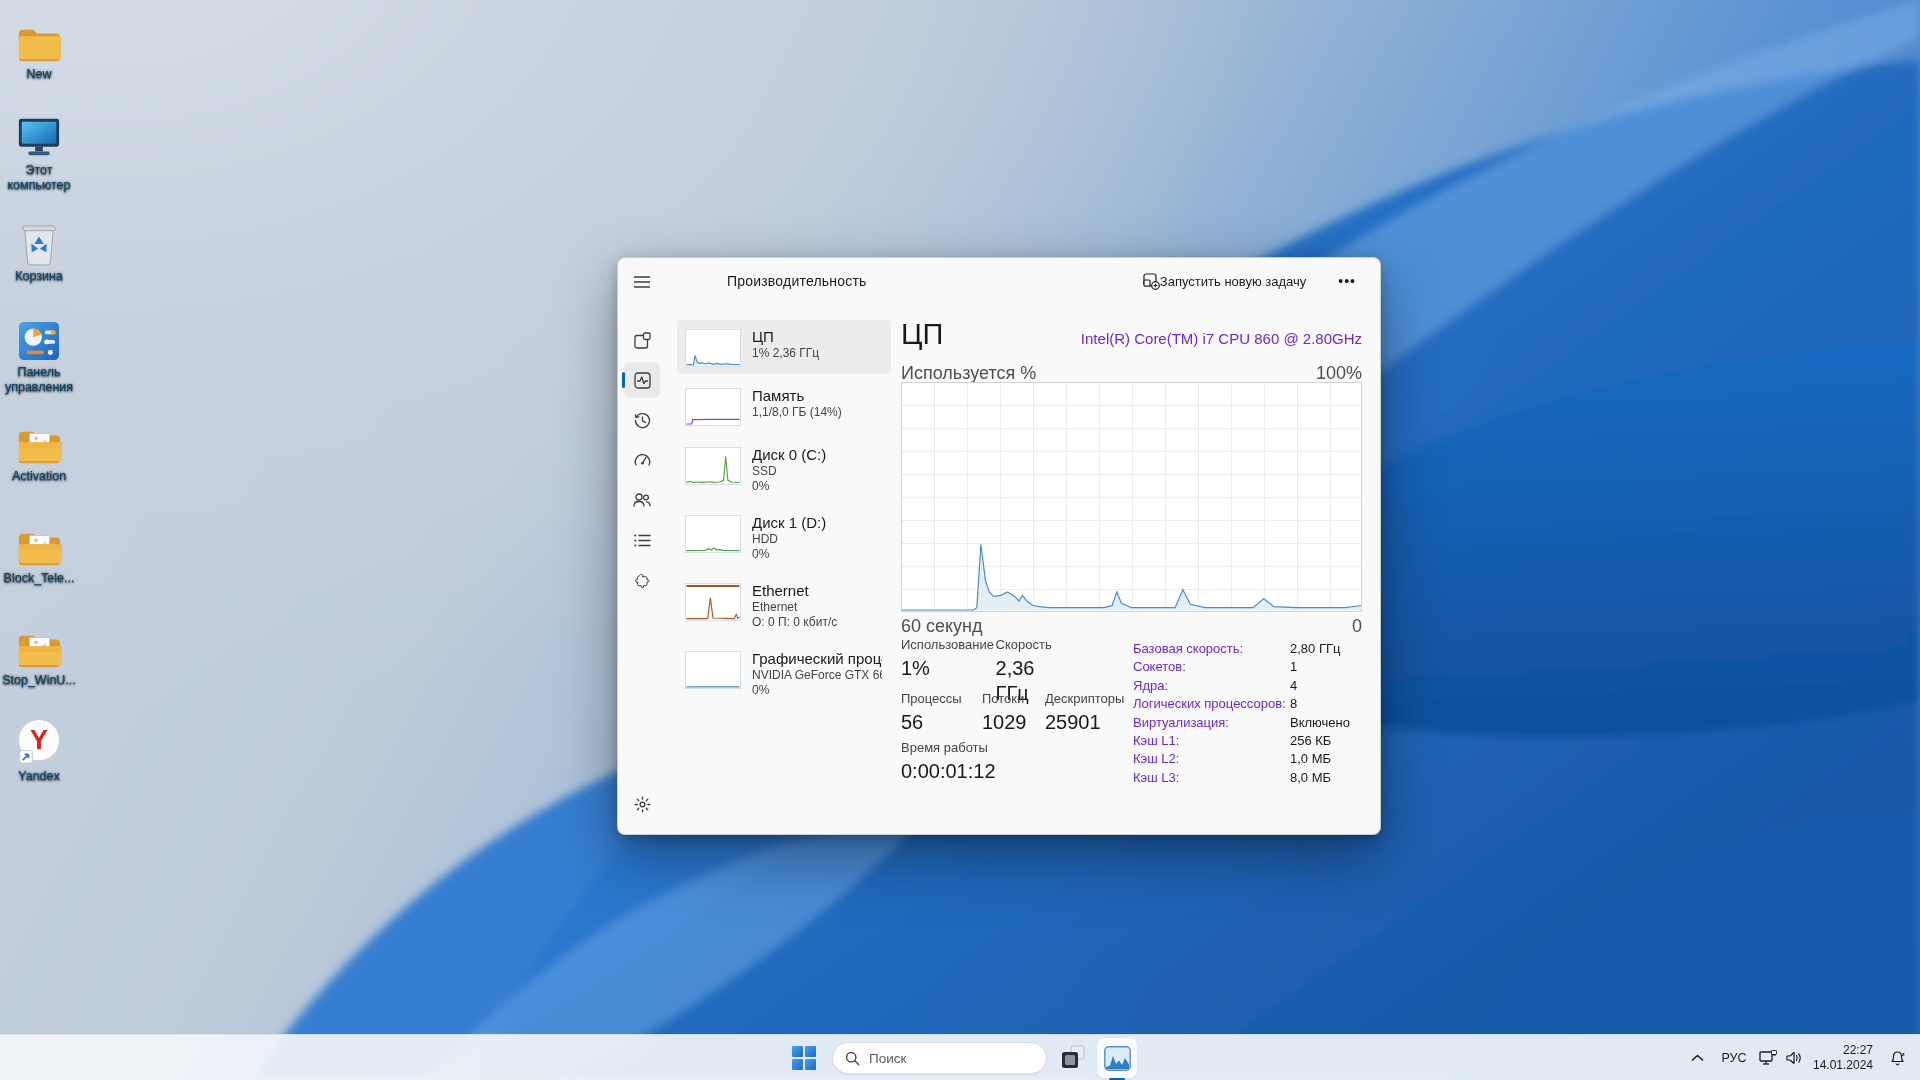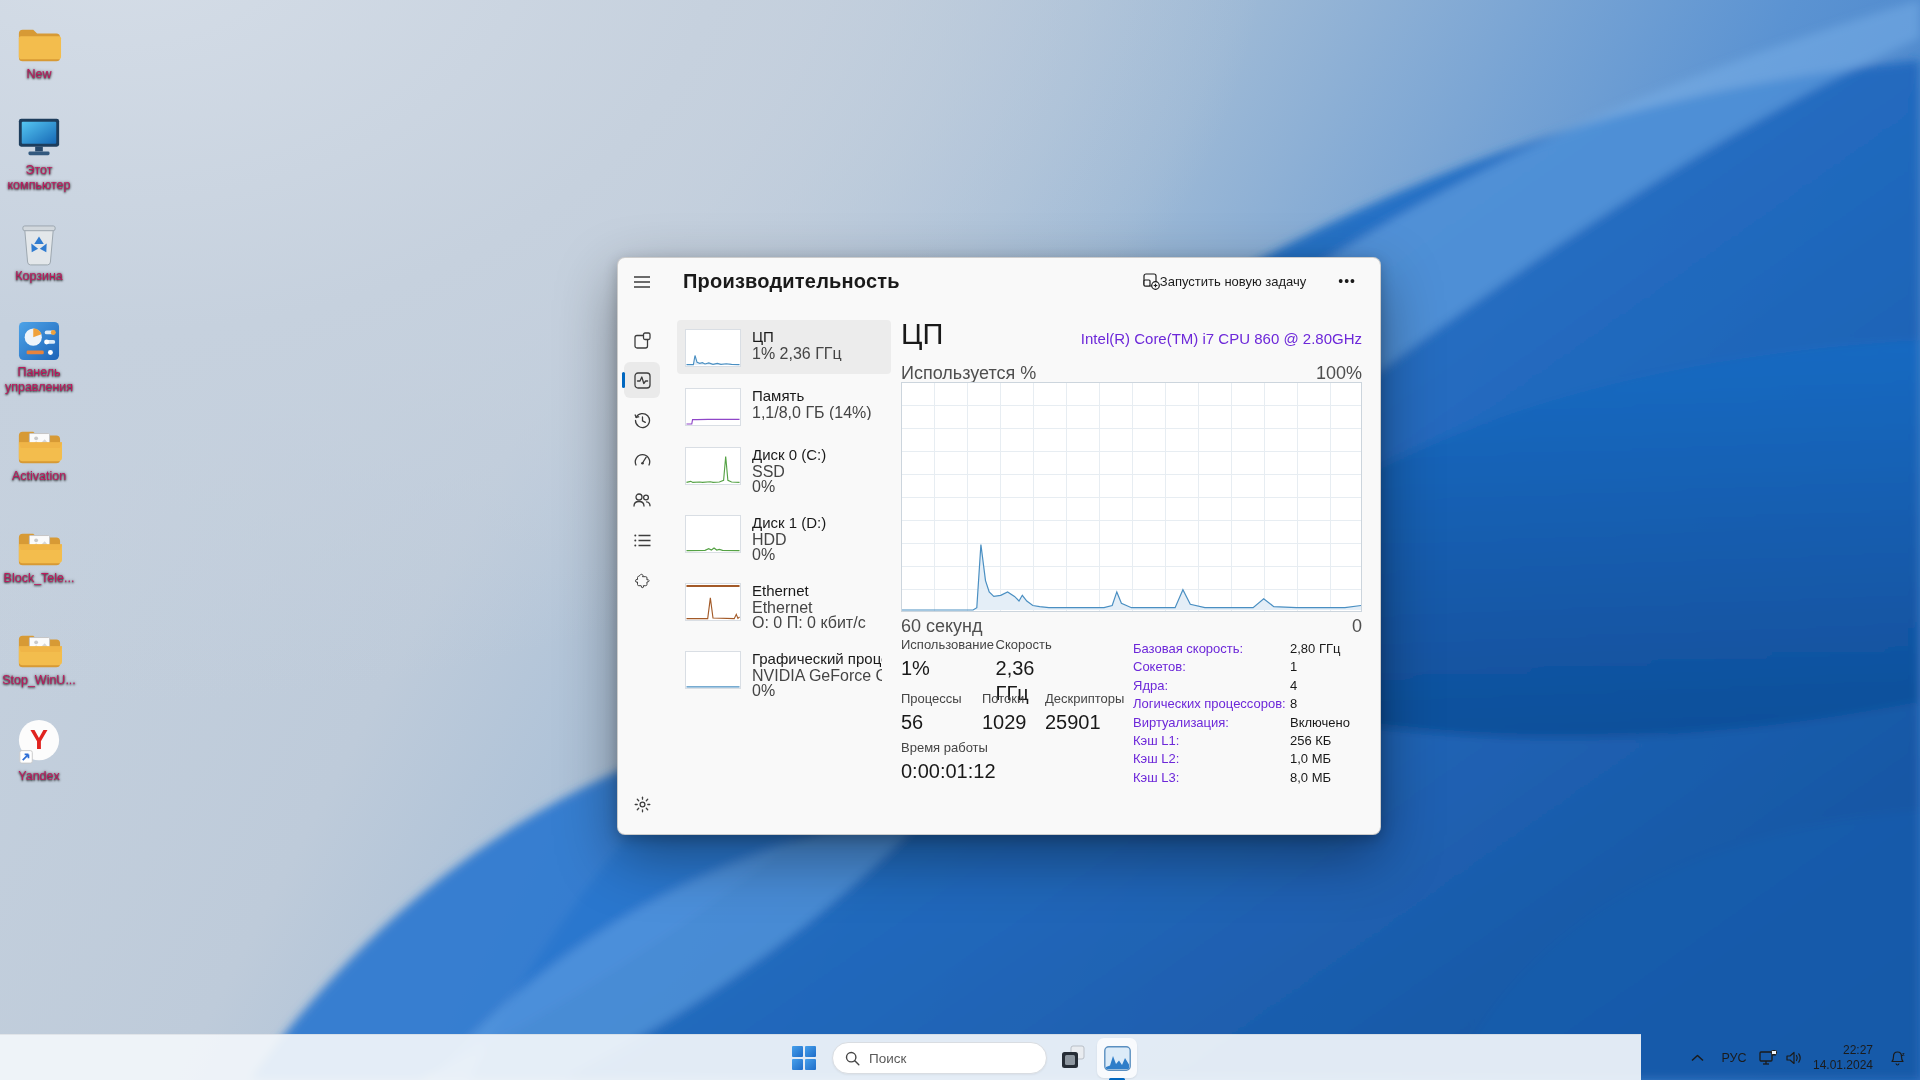--- a/index.html
+++ b/index.html
@@ -10,21 +10,21 @@
   
   .wallpaper { position:absolute; inset:0;
     background:
       radial-gradient(1600px 1100px at 6% -8%, #d6dee8 0%, #c6d1de 38%, rgba(198,209,222,0) 72%),
       linear-gradient(118deg,#c8d3df 0%,#becbda 30%,#9db9d6 50%,#5b93d2 72%,#2e6fc0 100%); }
   .wallpaper svg { position:absolute; inset:0; }
 
   
   .desktop-icon { position:absolute; left:0; width:78px; text-align:center; cursor:default; }
   .desktop-icon .glyph { height:48px; display:flex; align-items:flex-end; justify-content:center; }
-  .desktop-icon .dlabel { margin-top:3px; font-size:12.5px; line-height:15px; color:#be185d;
+  .desktop-icon .dlabel { margin-top:3px; font-size:12.5px; line-height:15px; color:#0c4a6e;
     text-shadow:0 1px 2px rgba(0,0,0,.85), 0 0 3px rgba(0,0,0,.5); word-wrap:break-word; }
 
   
   .win { position:absolute; left:617px; top:257px; width:764px; height:578px;
     background:#f9f9f9; border-radius:8px; border:1px solid rgba(0,0,0,.18);
     box-shadow:0 22px 60px rgba(0,0,0,.38), 0 4px 14px rgba(0,0,0,.22); overflow:hidden;
     display:flex; flex-direction:column; }
   .titlebar { height:38px; display:flex; align-items:center; flex:0 0 auto; }
   .titlebar .app-ico { margin-left:16px; width:17px; height:15px; }
   .titlebar .ttl { margin-left:13px; font-size:13px; color:#1b1b1b; }
@@ -37,36 +37,36 @@
   .rail-btn { width:36px; height:36px; border-radius:6px; display:flex; align-items:center;
     justify-content:center; margin-bottom:4px; position:relative; color:#3d3d3d; }
   .rail-btn.hamb { margin-top:6px; margin-bottom:22px; }
   .rail-btn.sel { background:#eaeaea; }
   .rail-btn.sel::before { content:""; position:absolute; left:-2px; top:10px; width:3px; height:16px;
     border-radius:2px; background:#0067c0; }
   .rail-gear { position:absolute; bottom:8px; left:6px; }
 
   .main-col { flex:1; display:flex; flex-direction:column; min-width:0; }
   .page-header { height:46px; flex:0 0 auto; display:flex; align-items:center; padding:0 16px 0 17px; }
-  .page-title { font-size:20px; font-weight:700; color:#1a1a1a; letter-spacing:.2px; }
+  .page-title { font-size:14px; font-weight:400; color:#1a1a1a; letter-spacing:.2px;margin-left:44px; }
   .ph-spacer { flex:1; }
   .run-task { display:flex; align-items:center; font-size:13px; color:#1b1b1b;
     padding:6px 10px; border-radius:4px; }
   .more-btn { margin-left:14px; font-size:14px; letter-spacing:1px; color:#1b1b1b; padding:4px 8px; }
 
   .content { flex:1; display:flex; min-height:0; }
 
   
   .perf-list { width:214px; margin-left:11px; margin-top:16px; flex:0 0 auto; }
   .perf-item { display:flex; align-items:flex-start; padding:7px 8px 7px 8px; border-radius:4px; margin-bottom:5px; }
   .perf-item.sel { background:#ececec; }
   .thumb { width:56px; height:38px; background:#fff; border:1px solid #d9dee4; flex:0 0 auto; margin-top:2px; }
   .pi-text { margin-left:11px; min-width:0; }
   .pi-title { font-size:15px; color:#191919; line-height:19px; white-space:nowrap; overflow:hidden; max-width:130px; }
-  .pi-sub { font-size:16px; color:#454545; line-height:15px; white-space:nowrap; overflow:hidden; max-width:130px; }
+  .pi-sub { font-size:12px; color:#454545; line-height:15px; white-space:nowrap; overflow:hidden; max-width:130px; }
 
   
   .cpu-panel { position:relative; width:476px; margin-left:10px; flex:0 0 auto; }
   .cpu-head { position:absolute; top:14px; left:0; width:461px; display:flex; align-items:baseline; }
   .cpu-big { font-size:29px; font-weight:400; color:#191919; }
   .cpu-name { margin-left:auto; font-size:15px; color:#6d28d9; }
   .axis-row { position:absolute; left:0; width:461px; display:flex; font-size:18px; color:#4f4f4f; }
   .axis-top { top:59px; }
   .axis-bot { top:312px; }
   .axis-row .r { margin-left:auto; }
@@ -80,21 +80,21 @@
   .stats-left { position:absolute; top:333px; left:0; }
   .sl-row { position:absolute; left:0; display:flex; }
   .sl-cell .lab { font-size:13px; color:#454545; line-height:16px; }
   .sl-cell .val { font-size:20px; color:#191919; line-height:25px; margin-top:3px; font-weight:400; }
   .stats-right { position:absolute; top:336px; left:232px; width:236px; }
   .sr-row { display:flex; font-size:13px; line-height:18.4px; }
   .sr-row .lab { color:#6d28d9; width:157px; flex:0 0 auto; }
   .sr-row .val { color:#191919; }
 
   
-  .taskbar { position:absolute; left:0; bottom:0; width:1641px; height:46px;
+  .taskbar { position:absolute; left:0; bottom:0; width:1920px; height:46px;
     background:rgba(241,245,250,.93); border-top:1px solid rgba(0,0,0,.06); }
   .tb-item { position:absolute; top:0; height:46px; display:flex; align-items:center; justify-content:center; }
   .search-pill { position:absolute; left:832px; top:7px; width:215px; height:32px; background:#fff;
     border:1px solid #d9dde2; border-radius:16px; display:flex; align-items:center; padding-left:12px;
     box-shadow:0 1px 2px rgba(0,0,0,.05); }
   .search-pill .stext { margin-left:9px; font-size:13.5px; color:#5a5a5a; }
   .tm-tile { position:absolute; left:1097px; top:3px; width:40px; height:40px; border-radius:7px;
     background:rgba(255,255,255,.75); box-shadow:0 1px 2px rgba(0,0,0,.08); display:flex; align-items:center; justify-content:center; }
   .tm-underline { position:absolute; left:1109px; top:43px; width:16px; height:3px; border-radius:2px; background:#0067c0; }
   .lang { font-size:12.5px; color:#1b1b1b; }

